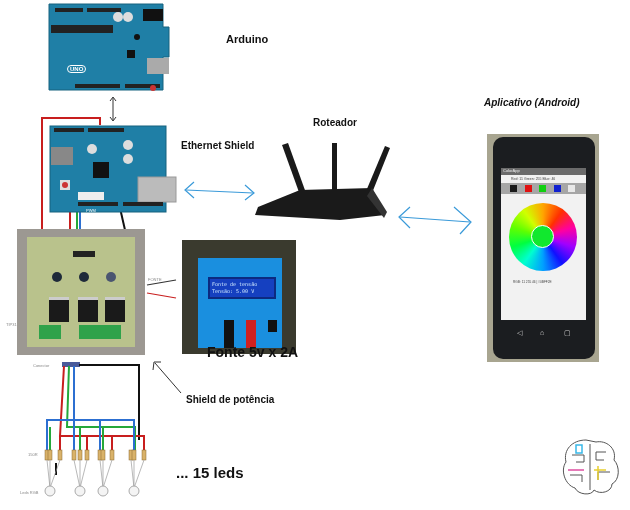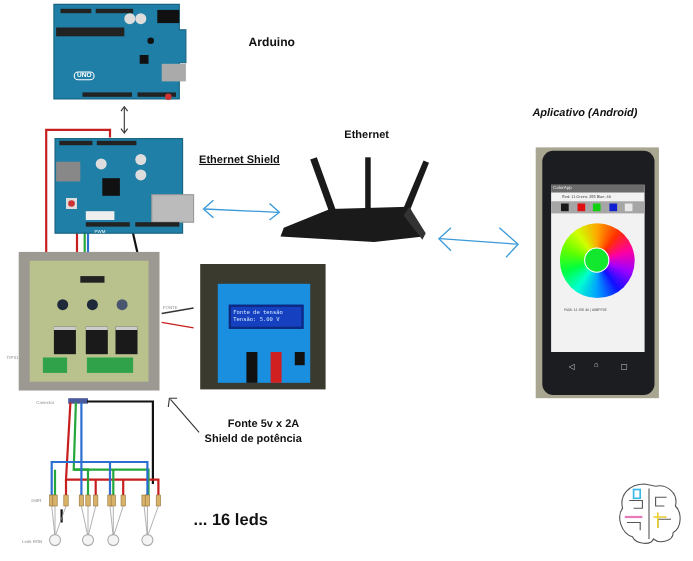--- a/index.html
+++ b/index.html
@@ -80,23 +80,23 @@
       <circle cx="80" cy="37" r="5" fill="#ddd"></circle>
     <rect x="12" y="58" width="10" height="10" fill="#ddd"></rect>
       <circle cx="17" cy="63" r="3" fill="#c33"></circle>
     <rect x="90" y="55" width="38" height="25" fill="#bbb" stroke="#999"></rect>
     <rect x="30" y="80" width="40" height="4" fill="#222"></rect>
     <rect x="75" y="80" width="40" height="4" fill="#222"></rect>
     <rect x="30" y="70" width="26" height="8" fill="#eee"></rect>
   </svg>
   <span class="tiny" style="left:38px;top:86px;color:#fff;">PWM</span>
 </div>
-<div class="label" style="left:181px;top:140px;font-size:10px;text-decoration:underline;">Ethernet Shield</div>
-
-<div class="label" style="left:313px;top:117px;font-size:10px;">Ethernet</div>
+<div class="label" style="left:181px;top:140px;font-size:10px;">Ethernet Shield</div>
+
+<div class="label" style="left:313px;top:117px;font-size:10px;">Roteador</div>
 <svg width="630" height="510">
   <g fill="#1a1a1a">
     <polygon points="282,145 288,143 306,193 300,195"></polygon>
     <polygon points="332,143 337,143 337,193 332,193"></polygon>
     <polygon points="385,146 390,148 370,198 364,196"></polygon>
     <polygon points="258,207 300,190 372,188 385,215 340,220 255,215"></polygon>
     <polygon points="372,188 387,212 384,218 367,196" fill="#333"></polygon>
   </g>
 </svg>
 
@@ -146,21 +146,21 @@
   <div class="abs" style="left:16px;top:18px;width:84px;height:90px;background:#1a8fdf;">
     <div class="abs" style="left:10px;top:19px;width:64px;height:18px;background:#1540c0;border:2px solid #0c2a80;">
       <div class="abs" style="left:2px;top:2px;font-size:5px;color:#cfe8ff;font-family:'DejaVu Sans Mono',monospace;white-space:nowrap;">Fonte de tensão</div>
       <div class="abs" style="left:2px;top:9px;font-size:5px;color:#cfe8ff;font-family:'DejaVu Sans Mono',monospace;white-space:nowrap;">Tensão: 5.00 V</div>
     </div>
     <div class="abs" style="left:26px;top:62px;width:10px;height:28px;background:#111;"></div>
     <div class="abs" style="left:48px;top:62px;width:10px;height:28px;background:#d02020;"></div>
     <div class="abs" style="left:70px;top:62px;width:9px;height:12px;background:#111;"></div>
   </div>
 </div>
-<div class="label" style="left:207px;top:380px;font-size:10px;">Fonte 5v x 2A</div>
+<div class="label" style="left:207px;top:344px;font-size:14px;">Fonte 5v x 2A</div>
 <div class="label" style="left:186px;top:394px;font-size:10px;">Shield de potência</div>
 
 <span class="tiny" style="left:33px;top:363px;">Conector</span>
 <span class="tiny" style="left:28px;top:452px;">150R</span>
 <span class="tiny" style="left:20px;top:490px;">Leds RGB</span>
 <svg width="630" height="510" id="schematic">
   <rect x="62" y="362" width="18" height="5" fill="#4a5a9a"></rect>
   <g fill="none" stroke-width="2">
     <polyline points="79,365 139,365 139,440" stroke="#111"></polyline>
     <polyline points="64,366 60,436 144,436 144,452" stroke="#c81e1e"></polyline>
@@ -203,21 +203,21 @@
       <line x1="100" y1="460" x2="103" y2="488" stroke="#999" stroke-width="0.7"></line>
       <line x1="103" y1="460" x2="103" y2="488" stroke="#999" stroke-width="0.7"></line>
       <line x1="112" y1="460" x2="103" y2="488" stroke="#999" stroke-width="0.7"></line>
       <circle cx="103" cy="491" r="5" fill="#f4f4f4" stroke="#aaa"></circle>
       <line x1="131" y1="460" x2="134" y2="488" stroke="#999" stroke-width="0.7"></line>
       <line x1="134" y1="460" x2="134" y2="488" stroke="#999" stroke-width="0.7"></line>
       <line x1="144" y1="460" x2="134" y2="488" stroke="#999" stroke-width="0.7"></line>
       <circle cx="134" cy="491" r="5" fill="#f4f4f4" stroke="#aaa"></circle>
     </g>
 </svg>
-<div class="label" style="left:176px;top:464px;font-size:15px;">... 16 leds</div>
+<div class="label" style="left:176px;top:464px;font-size:15px;">... 15 leds</div>
 
 <svg width="630" height="510">
   <g fill="none" stroke="#555" stroke-width="1">
     <path d="M586,440 C572,440 563,450 566,462 C560,470 565,485 575,488 C578,495 592,496 594,490 C600,495 612,492 612,484 C620,480 620,466 614,460 C617,448 606,440 596,442 Z"></path>
     <path d="M590,444 L590,490"></path>
     <path d="M572,455 L584,455 L584,462 L576,462"></path>
     <path d="M606,452 L596,452 L596,460 L604,460"></path>
     <path d="M570,475 L582,475 L582,482"></path>
     <path d="M610,472 L598,472 L598,480"></path>
   </g>

